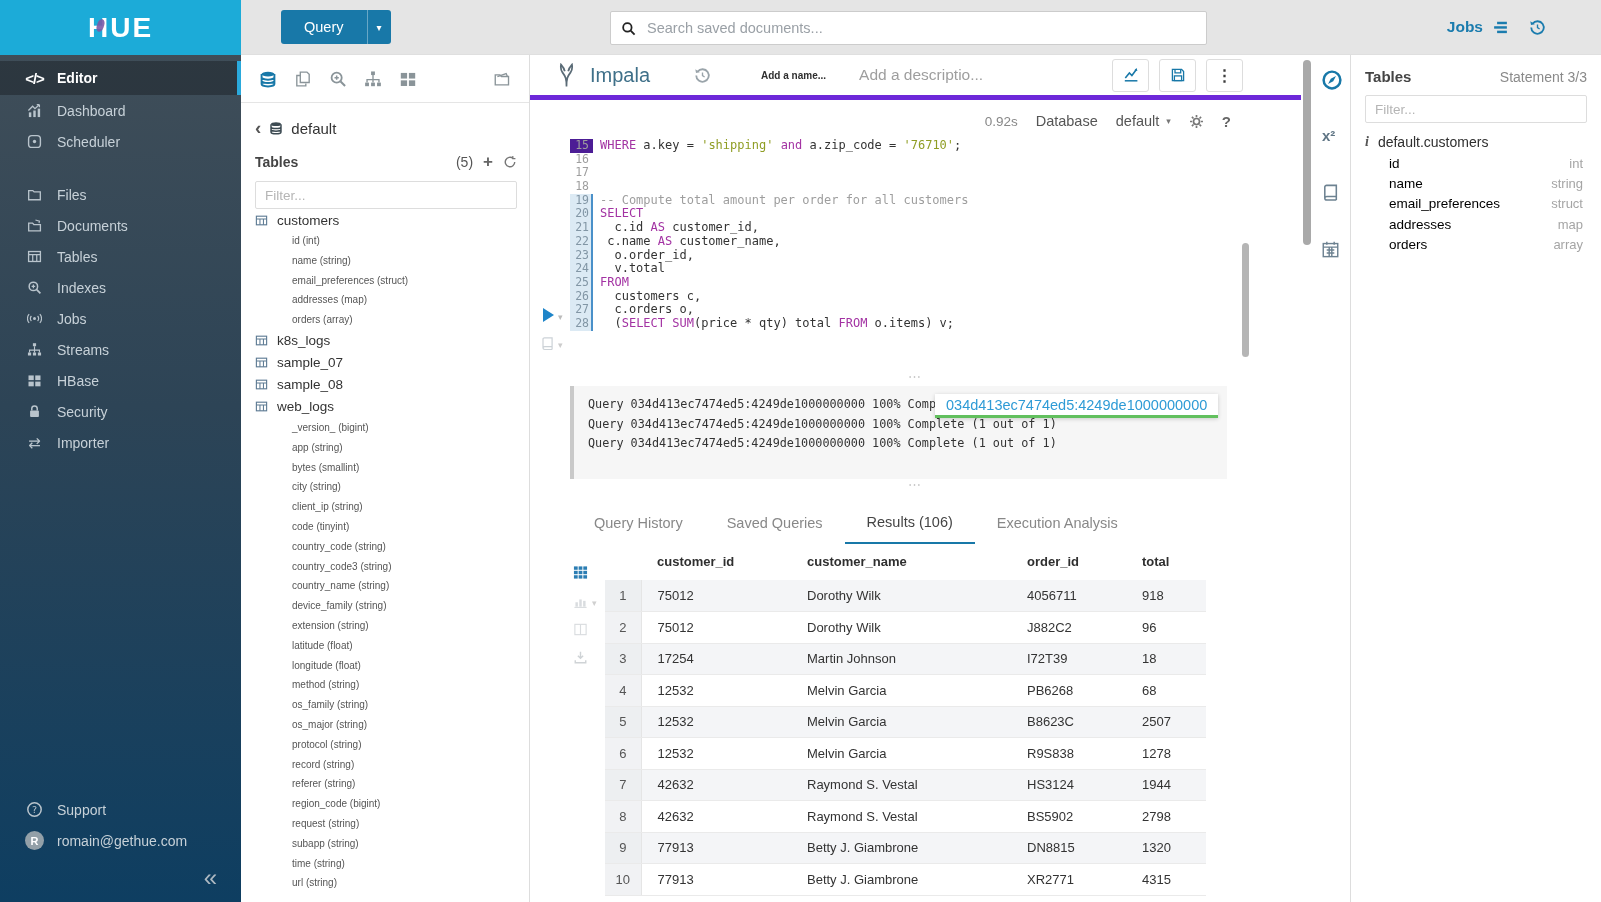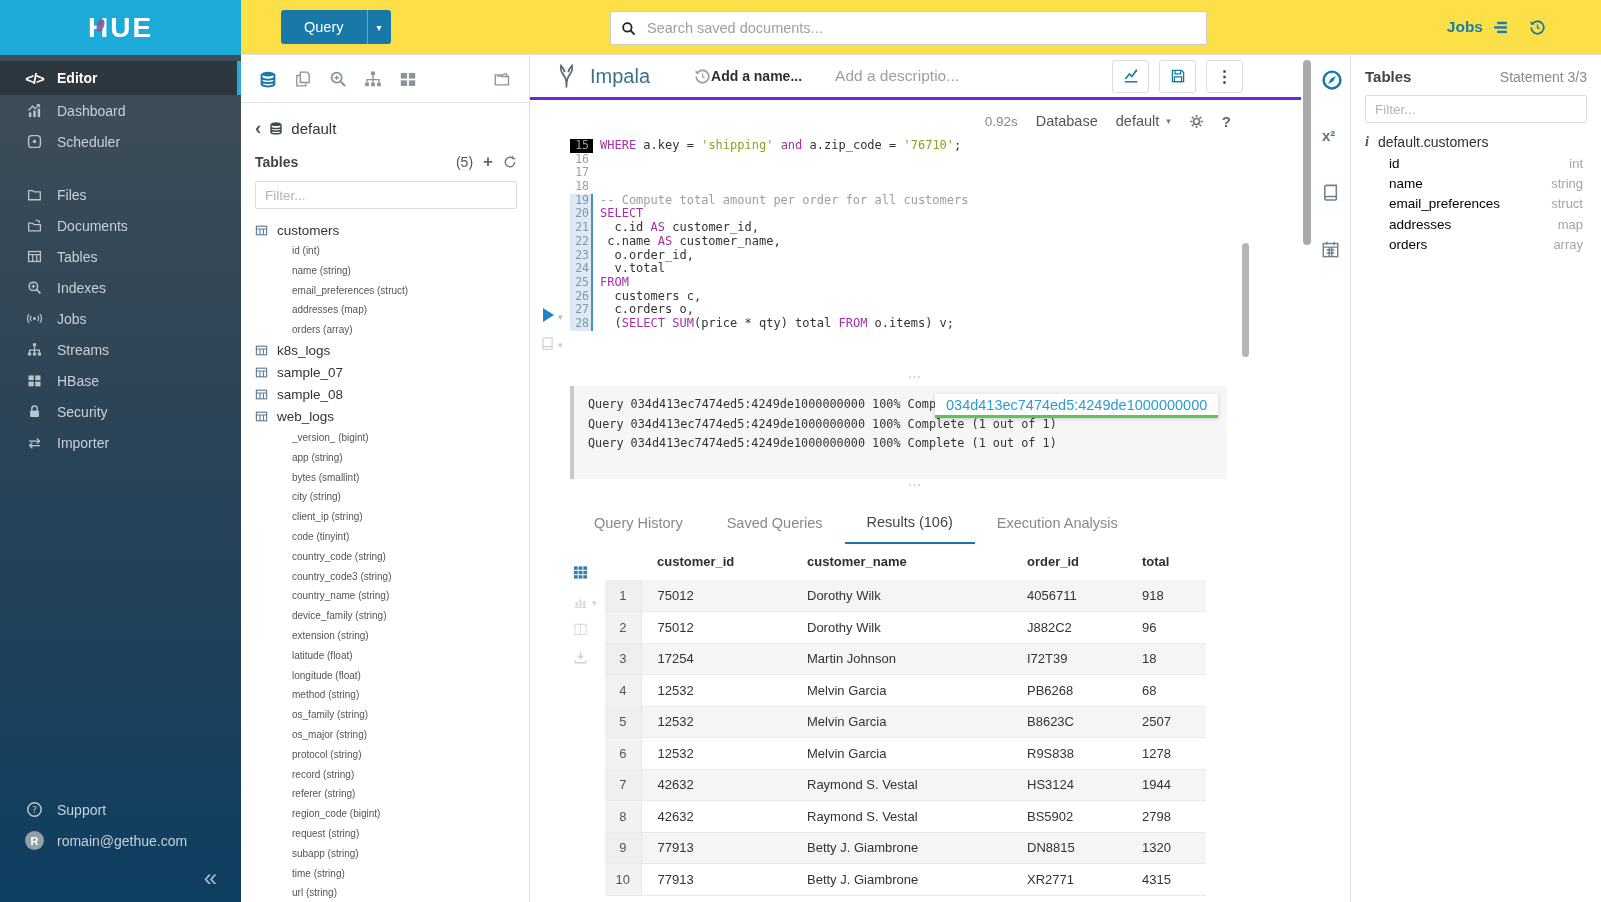--- a/index.html
+++ b/index.html
@@ -21,21 +21,21 @@
   .nav-item.active{height:34px;background:rgba(0,0,0,.28);color:#fff;font-weight:bold;border-right:4px solid #2aa9dc}
   .nav-item.active .ic{color:#fff;font-weight:bold}
   .code-glyph{font-size:12px;font-weight:bold;letter-spacing:-1px}
   .nav-gap{height:22px}
   .sidebar-bottom{position:absolute;left:0;right:0;bottom:0;padding-bottom:8px}
   .avatar{width:19px;height:19px;border-radius:50%;background:#93a0a8;color:#fff;font-size:11px;font-weight:bold;display:flex;align-items:center;justify-content:center}
   .collapse-row{display:flex;justify-content:flex-end;padding:14px 24px 8px;color:#aeb9c2;font-size:24px;line-height:16px}
 
   
   .main-col{flex:1;display:flex;flex-direction:column;min-width:0}
-  .topbar{height:55px;flex:none;background:#fde047;border-bottom:1px solid #dfdfdf;position:relative;display:flex;align-items:center}
+  .topbar{height:55px;flex:none;background:#e5e5e5;border-bottom:1px solid #dfdfdf;position:relative;display:flex;align-items:center}
   .query-btn{margin-left:40px;display:flex;height:34px;border-radius:3px;overflow:hidden;cursor:pointer}
   .query-main{background:#1878a8;color:#fff;font-size:14.5px;display:flex;align-items:center;padding:0 23px}
   .query-caret{background:#1878a8;border-left:1px solid rgba(255,255,255,.35);color:#fff;display:flex;align-items:center;padding:0 9px;font-size:10px}
   .search-box{position:absolute;left:369px;top:11px;width:597px;height:32px;border:1px solid #ccc;border-radius:2px;display:flex;align-items:center;padding:16px 10px;gap:9px;background:#fff}
   .search-box .ic{font-size:15px;color:#222}
   .search-input{border:none;outline:none;flex:1;font-size:14.5px;color:#333;font-family:inherit;background:transparent}
   .search-input::placeholder{color:#9aa0a6}
   .topbar-right{position:absolute;right:55px;display:flex;align-items:center;gap:20px}
   .jobs-link{display:flex;gap:9px;align-items:center;font-size:15.5px;font-weight:bold;color:#1b7cae;cursor:pointer}
   .jobs-link .ic,.tb-history{font-size:17px;color:#1b7cae}
@@ -53,53 +53,53 @@
   .breadcrumb{display:flex;align-items:center;gap:8px;font-size:15px;color:#333}
   .chev{font-size:19px;color:#555;font-weight:bold;cursor:pointer}
   .bc-db{font-size:14px;color:#3c4a52}
   .tables-row{display:flex;align-items:center;margin-top:13px;font-size:14px;color:#444}
   .tables-label{font-weight:bold}
   .tables-right{margin-left:auto;display:flex;gap:10px;align-items:center;color:#555}
   .tables-right .ic{font-size:14px;color:#777;cursor:pointer}
   .plus-g{font-size:17px;color:#666;font-weight:bold;cursor:pointer}
   .filter-input{margin-top:9px;width:100%;height:28px;border:1px solid #ddd;border-radius:2px;padding:0 9px;font-size:13.5px;font-family:inherit;color:#333;outline:none}
   .filter-input::placeholder{color:#b5b5b5}
-  .tree{margin-top:10px}
+  .tree{margin-top:0}
   .tree-table{display:flex;align-items:center;gap:9px;height:22px;font-size:13.5px;color:#333;cursor:pointer;white-space:nowrap}
   .tbl-ic{color:#5f7c94;font-size:13px}
   .tree-col{padding-left:37px;height:19.8px;line-height:19.8px;font-size:10px;color:#555;white-space:nowrap;cursor:pointer}
 
   
   .editor-area{flex:1;min-width:0;position:relative;background:#fff;overflow:hidden}
-  .ed-header{position:absolute;top:0;left:0;right:0;height:45px;border-bottom:3px solid #6d28d9;display:flex;align-items:center;padding:0 14px 0 24px}
+  .ed-header{position:absolute;top:0;left:0;right:0;height:45px;border-bottom:5px solid #6d28d9;display:flex;align-items:center;padding:0 14px 0 24px}
   .impala-ic{font-size:25px;color:#5a6b76}
   .ed-title{font-size:20px;color:#3f7089;margin-left:11px}
   .ed-history{margin-left:44px;font-size:17px;color:#9aa4aa;cursor:pointer}
-  .ed-name{font-size:14px;font-weight:bold;color:#2f2f2f;cursor:text}
+  .ed-name{margin-left:50px;font-size:10px;font-weight:bold;color:#2f2f2f;cursor:text}
   .ed-desc{margin-left:33px;font-size:15.5px;color:#9e9e9e;cursor:text}
   .ed-buttons{margin-left:auto;display:flex;gap:10px;padding-right:44px}
   .ed-btn{width:37px;height:33px;border:1px solid #ddd;border-radius:3px;background:#fff;display:flex;align-items:center;justify-content:center;cursor:pointer}
   .ed-btn .ic{font-size:16px;color:#1878a8}
   .ed-btn.kebab{color:#3c3c3c;font-size:16px;font-weight:bold}
   .ed-subrow{position:absolute;top:52px;right:70px;height:28px;display:flex;align-items:center;gap:18px;font-size:14.5px;color:#555}
   .exec-time{color:#888;font-size:13.5px}
   .db-select{display:flex;gap:7px;align-items:center;cursor:pointer}
   .caret{font-size:9px;color:#777}
   .gear-ic{font-size:15px;color:#777;cursor:pointer}
   .help-ic{font-size:15px;color:#666;font-weight:bold;cursor:pointer}
 
   .code-wrap{position:absolute;top:84px;left:0;right:0;height:254px;display:flex}
   .play-col{width:40px;flex:none;position:relative}
   .play-btn{position:absolute;left:13px;top:169px;width:0;height:0;border-top:7px solid transparent;border-bottom:7px solid transparent;border-left:11px solid #1f85c9;cursor:pointer}
   .play-caret{position:absolute;left:28px;top:173px;color:#bbb;font-size:9px;cursor:pointer}
   .book-ic{position:absolute;left:10px;top:197px;font-size:15px;color:#ccd2d7;cursor:pointer}
   .book-caret{position:absolute;left:28px;top:201px;color:#ccc;font-size:9px}
   .gutter{width:23px;flex:none;text-align:right;font-family:"DejaVu Sans Mono",monospace;font-size:11.5px;color:#9e9e9e}
   .gl{height:13.7px;line-height:13.7px;padding-right:4px}
-  .gl.done{background:#000000}
+  .gl.done{background:#4c1d95}
   .gl.act{background:#dceaf4;box-shadow:inset -2px 0 0 #4a90c9;color:#8296a5}
   .codelines{flex:1;font-family:"DejaVu Sans Mono",monospace;font-size:12px;padding-left:7px;white-space:pre;cursor:text}
   .cl{height:13.7px;line-height:13.7px}
   .tk-kw{color:#a333a3}.tk-str{color:#8f9d24}.tk-cm{color:#9e9e9e}.tk-pl{color:#333}
   .ed-scroll{position:absolute;right:52px;top:188px;width:7px;height:114px;background:#b5b5b5;border-radius:4px;cursor:pointer}
   .dots{position:absolute;left:0;right:0;text-align:center;color:#bbb;font-size:13px;letter-spacing:2px;height:10px;line-height:8px;cursor:row-resize}
   .dots1{top:318px}.dots2{top:426px}
   .log-panel{position:absolute;top:331px;left:40px;width:657px;height:93px;background:#f6f6f6;border-left:4px solid #c9c9c9;padding:9px 10px 0 14px;font-family:"DejaVu Sans Mono",monospace;font-size:11.8px;color:#333;overflow:hidden}
   .logline{line-height:19.6px;white-space:nowrap}
   .log-overlay{position:absolute;left:405px;top:339px;background:#fff;padding:3px 11px 2px;font-size:14.5px;color:#2e9bd6;border-bottom:3px solid #62c05e;box-shadow:0 1px 4px rgba(0,0,0,.18);white-space:nowrap}

